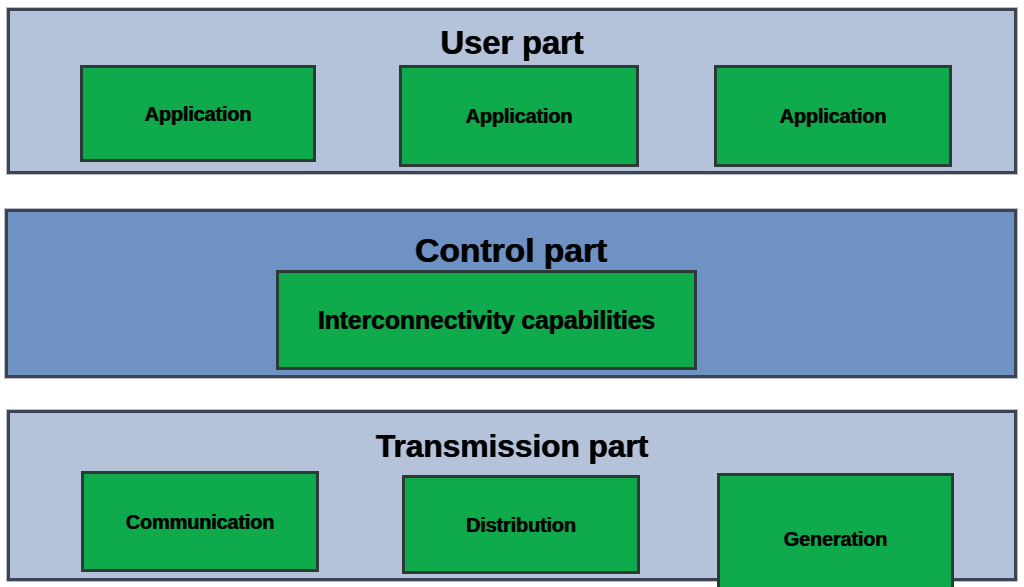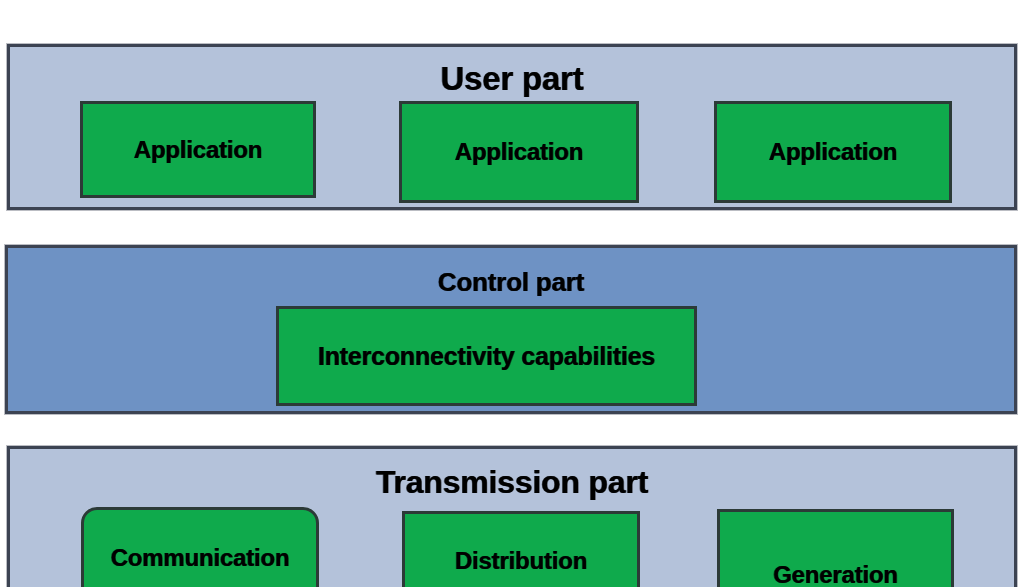--- a/index.html
+++ b/index.html
@@ -20,21 +20,20 @@
     background: #ffffff;
     overflow: hidden;
   }
 
   
   .layer-panel {
     position: absolute;
     box-sizing: border-box;
     border: 3px solid #3c4352;
     box-shadow: 0 0 0 1px rgba(60,67,82,0.35);
-    margin-top: 36px;
   }
   .panel-user {
     left: 7px;
     top: 8px;
     width: 1010px;
     height: 166px;
     background: #b4c2da;
   }
   .panel-control {
     left: 5px;
@@ -59,57 +58,57 @@
     text-align: center;
     color: #000000;
     font-weight: bold;
     font-family: "Liberation Sans", sans-serif;
     letter-spacing: -0.2px;
     line-height: 1;
     white-space: nowrap;
     text-shadow: 0.6px 0 0 rgba(0,0,0,0.55), -0.6px 0 0 rgba(0,0,0,0.55);
   }
   .panel-user .panel-title   { top: 15px;  font-size: 33px; }
-  .panel-control .panel-title{ top: 21px;  font-size: 26px; }
+  .panel-control .panel-title{ top: 21px;  font-size: 34px; }
   .panel-transmission .panel-title { top: 17px; font-size: 32px; }
 
   
   .component-box {
     position: absolute;
     box-sizing: border-box;
     background: #0faa4c;
     border: 3px solid #2c3a37;
     display: flex;
     align-items: center;
     justify-content: center;
   }
   .component-label {
     color: #000000;
     font-weight: bold;
     font-family: "Liberation Sans", sans-serif;
-    font-size: 24px;
+    font-size: 20px;
     line-height: 1;
     white-space: nowrap;
     letter-spacing: -0.2px;
     text-shadow: 0.6px 0 0 rgba(0,0,0,0.55), -0.6px 0 0 rgba(0,0,0,0.55);
   }
 
   
   .box-app-1 { left: 70px;  top: 54px; width: 236px; height: 97px; }
   .box-app-2 { left: 389px; top: 54px; width: 240px; height: 102px; }
   .box-app-3 { left: 704px; top: 54px; width: 238px; height: 102px; }
 
   
   .box-interconnectivity {
     left: 268px; top: 58px; width: 421px; height: 100px;
   }
   .box-interconnectivity .component-label { font-size: 25px; }
 
   
-  .box-communication { left: 71px;  top: 58px; width: 238px; height: 101px; border-radius: 16px; }
+  .box-communication { left: 71px;  top: 58px; width: 238px; height: 101px; }
   .box-distribution  { left: 392px; top: 62px; width: 238px; height: 99px; }
   .box-generation    { left: 707px; top: 60px; width: 237px; height: 131px; }
 </style>
 </head>
 <body>
 
 <div id="diagram-canvas">
 
   <div class="layer-panel panel-user">
     <div class="panel-title">User part</div>

